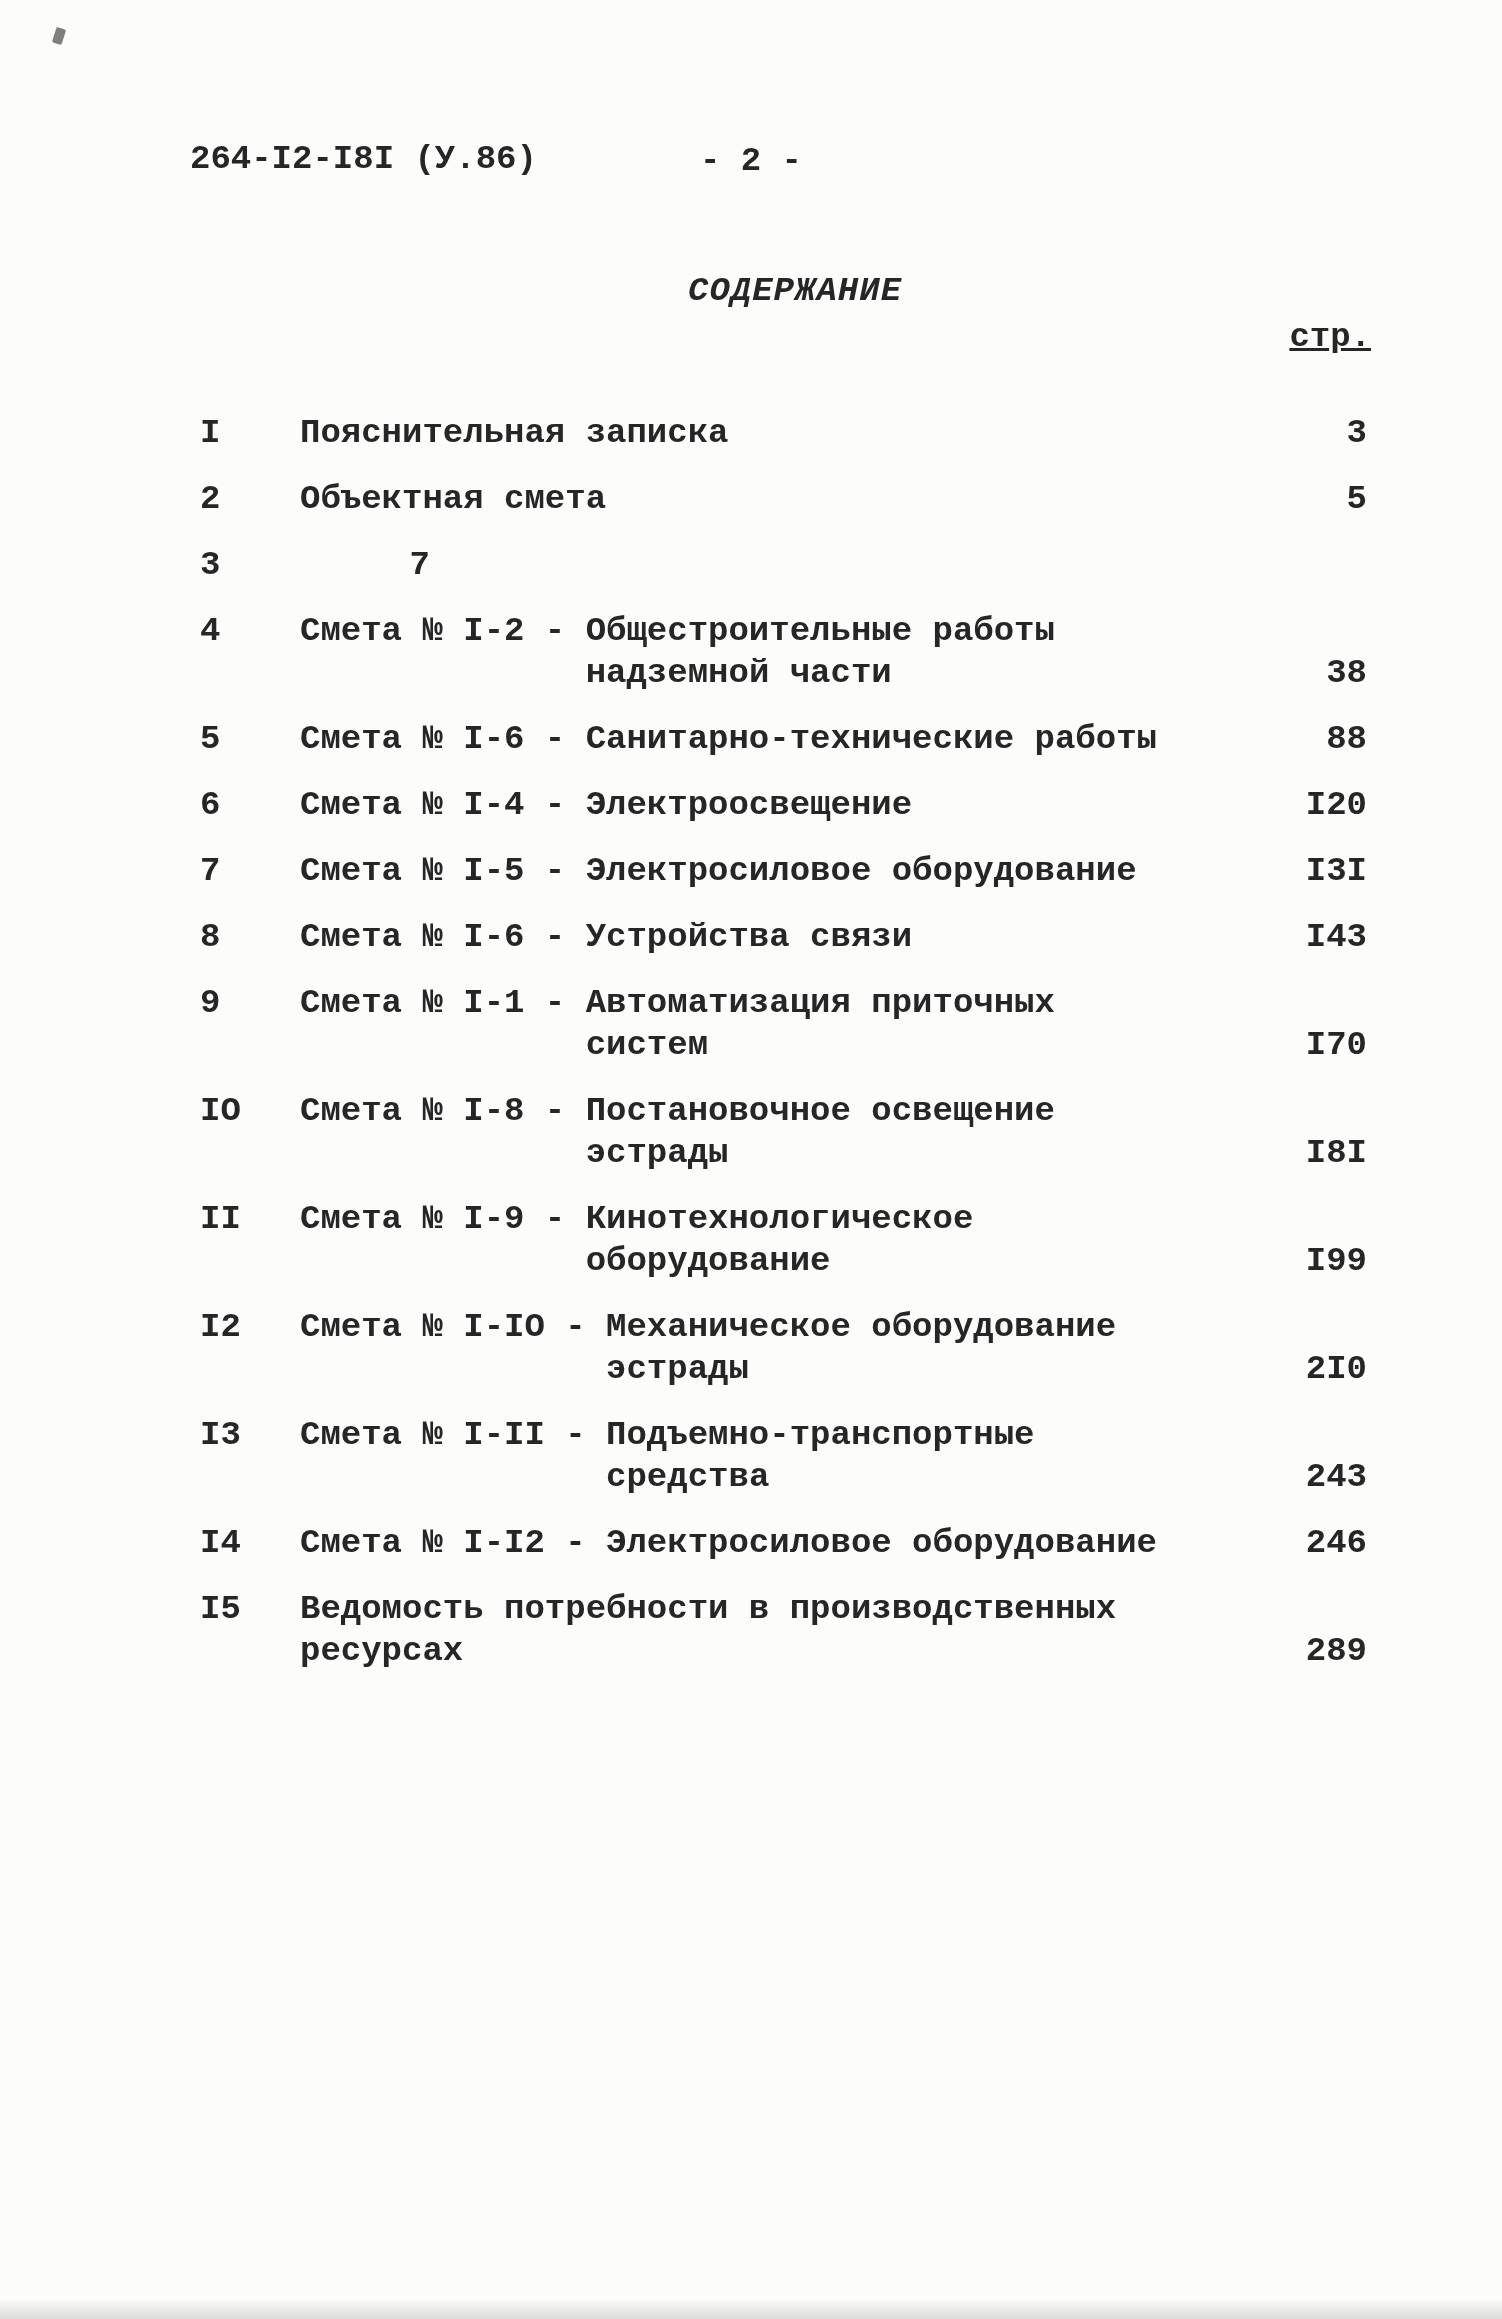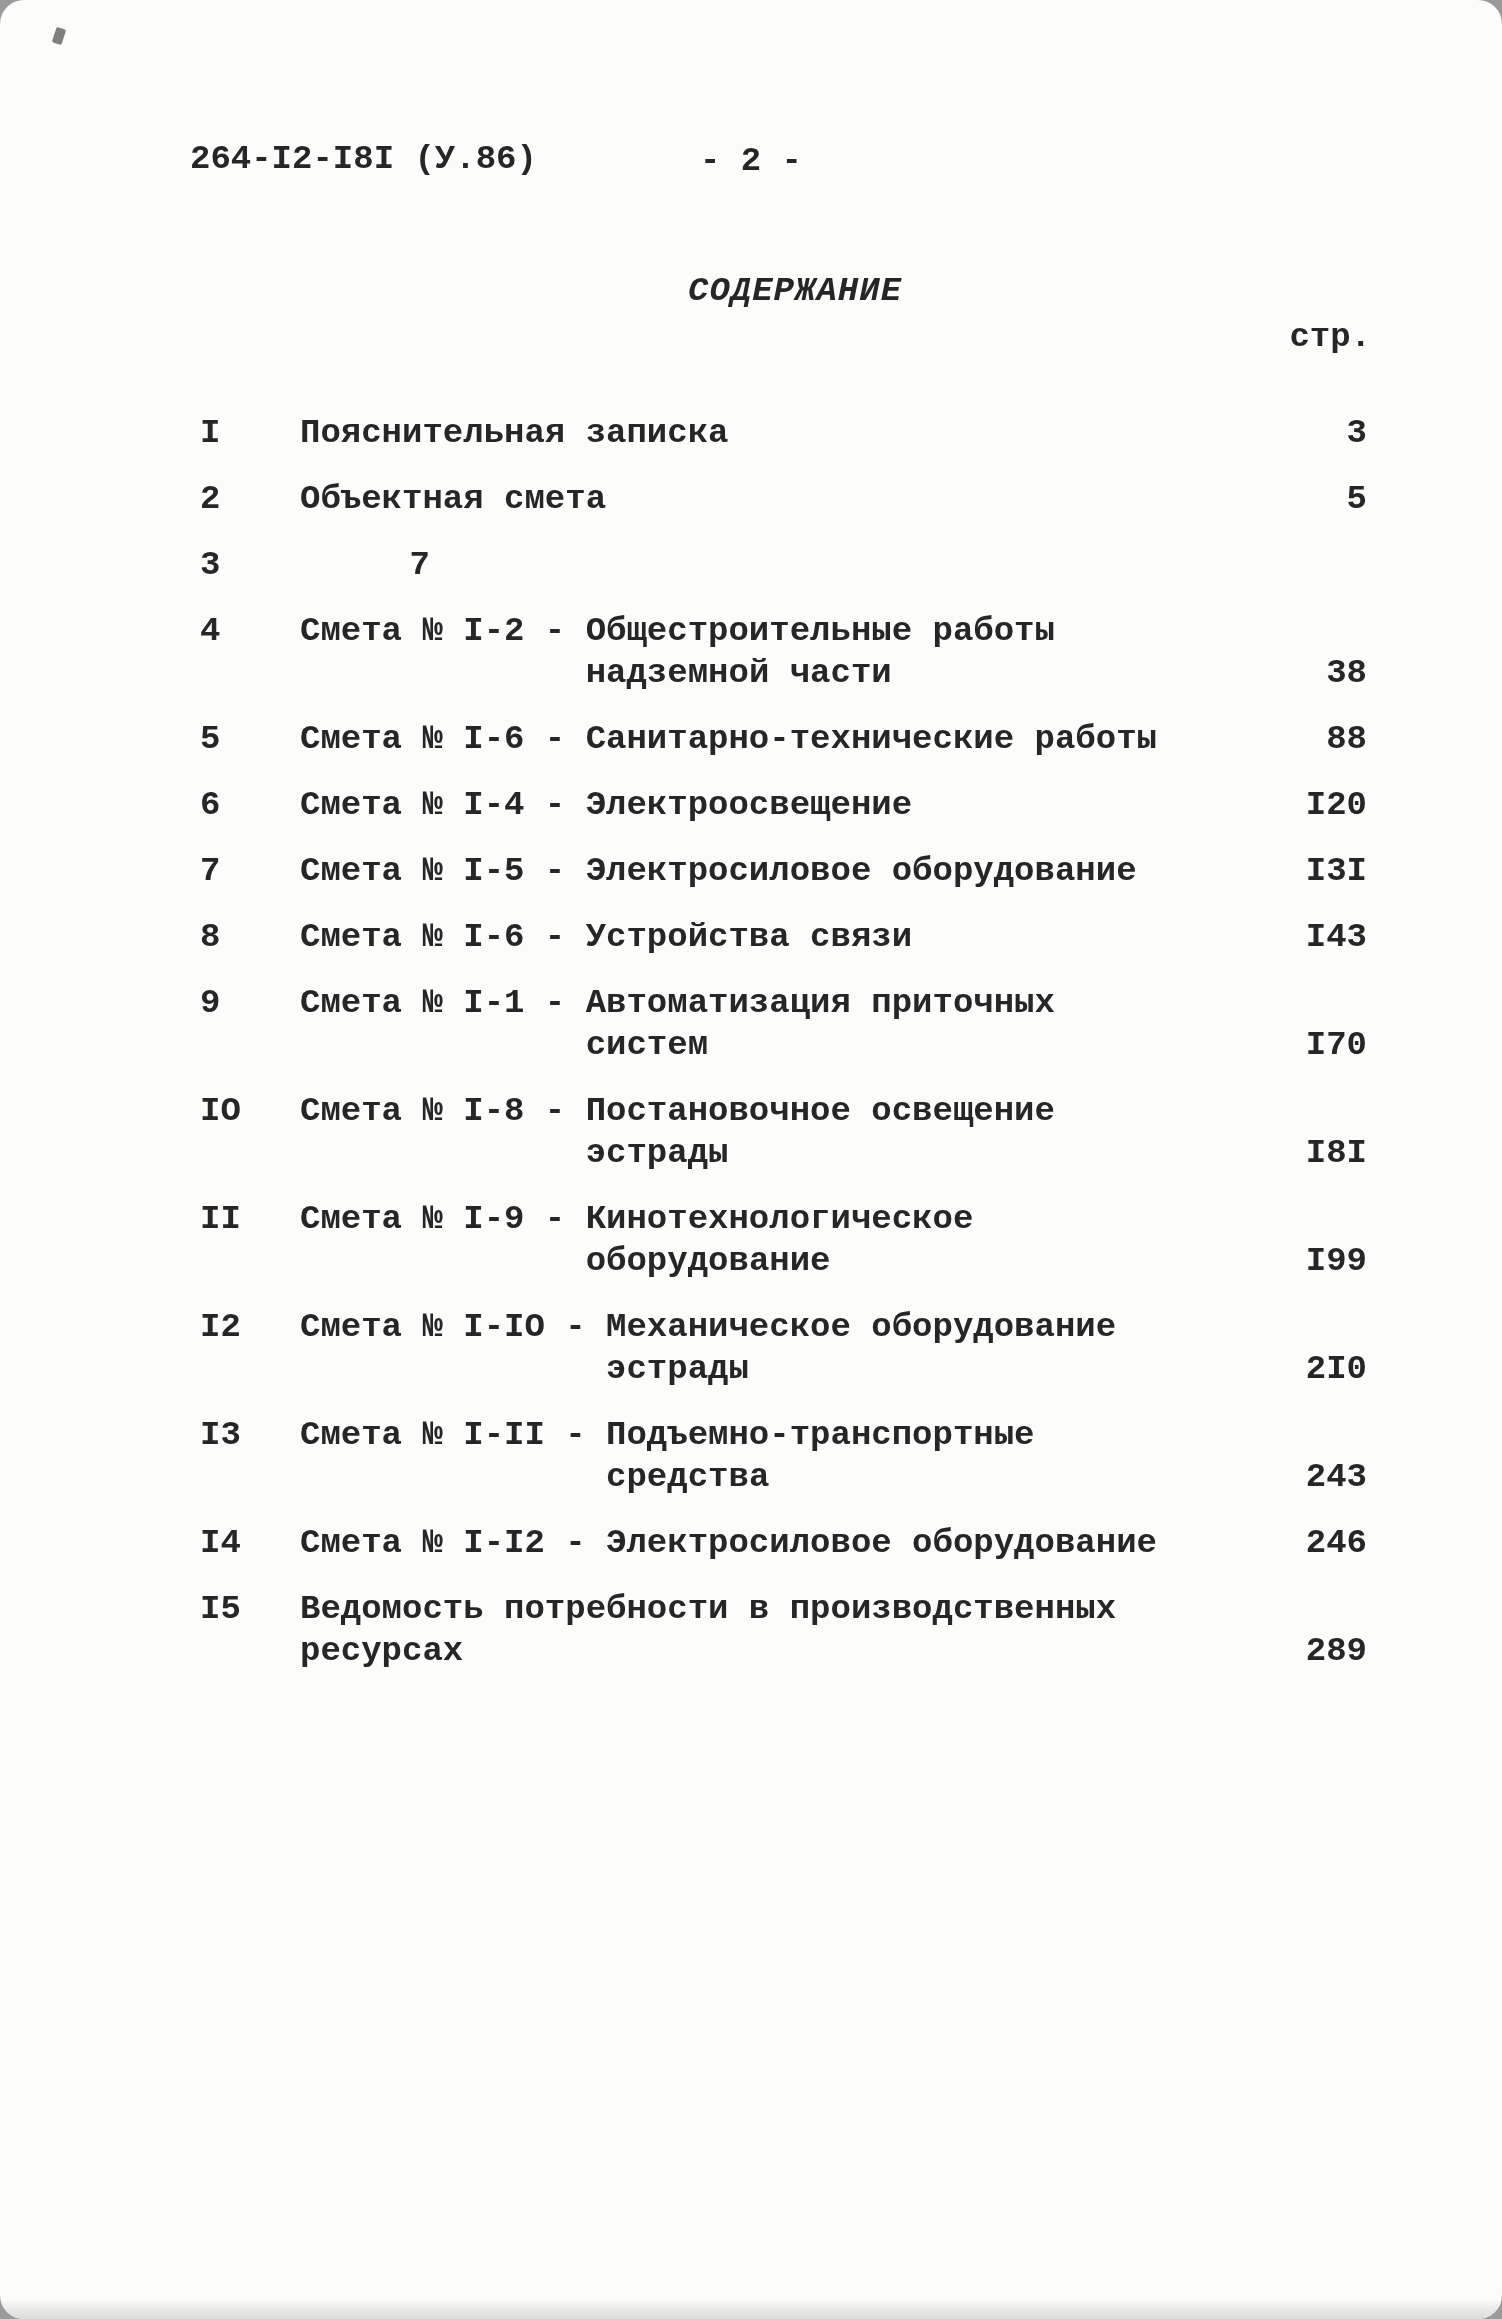--- a/index.html
+++ b/index.html
@@ -12,21 +12,20 @@
     width: 1502px;
     height: 2319px;
     margin: 0 auto;
     background: #fcfcfb;
     overflow: hidden;
     font-family: "Liberation Mono", "DejaVu Sans Mono", monospace;
     font-weight: bold;
     color: #262626;
     font-size: 34px;
     line-height: 42px;
-    border-radius: 24px;
   }
   .doc-ref {
     position: absolute;
     top: 138px;
     left: 190px;
     white-space: pre;
   }
   .page-marker {
     position: absolute;
     top: 140px;
@@ -40,20 +39,21 @@
     letter-spacing: 1px;
     white-space: pre;
     font-style: italic;
   }
   .page-col-header {
     position: absolute;
     top: 316px;
     right: 131px;
     text-align: left;
     white-space: pre;
+    text-decoration: underline;
   }
   .toc {
     position: absolute;
     top: 412px;
     left: 200px;
     right: 135px;
   }
   .toc-row {
     display: flex;
     align-items: stretch;

